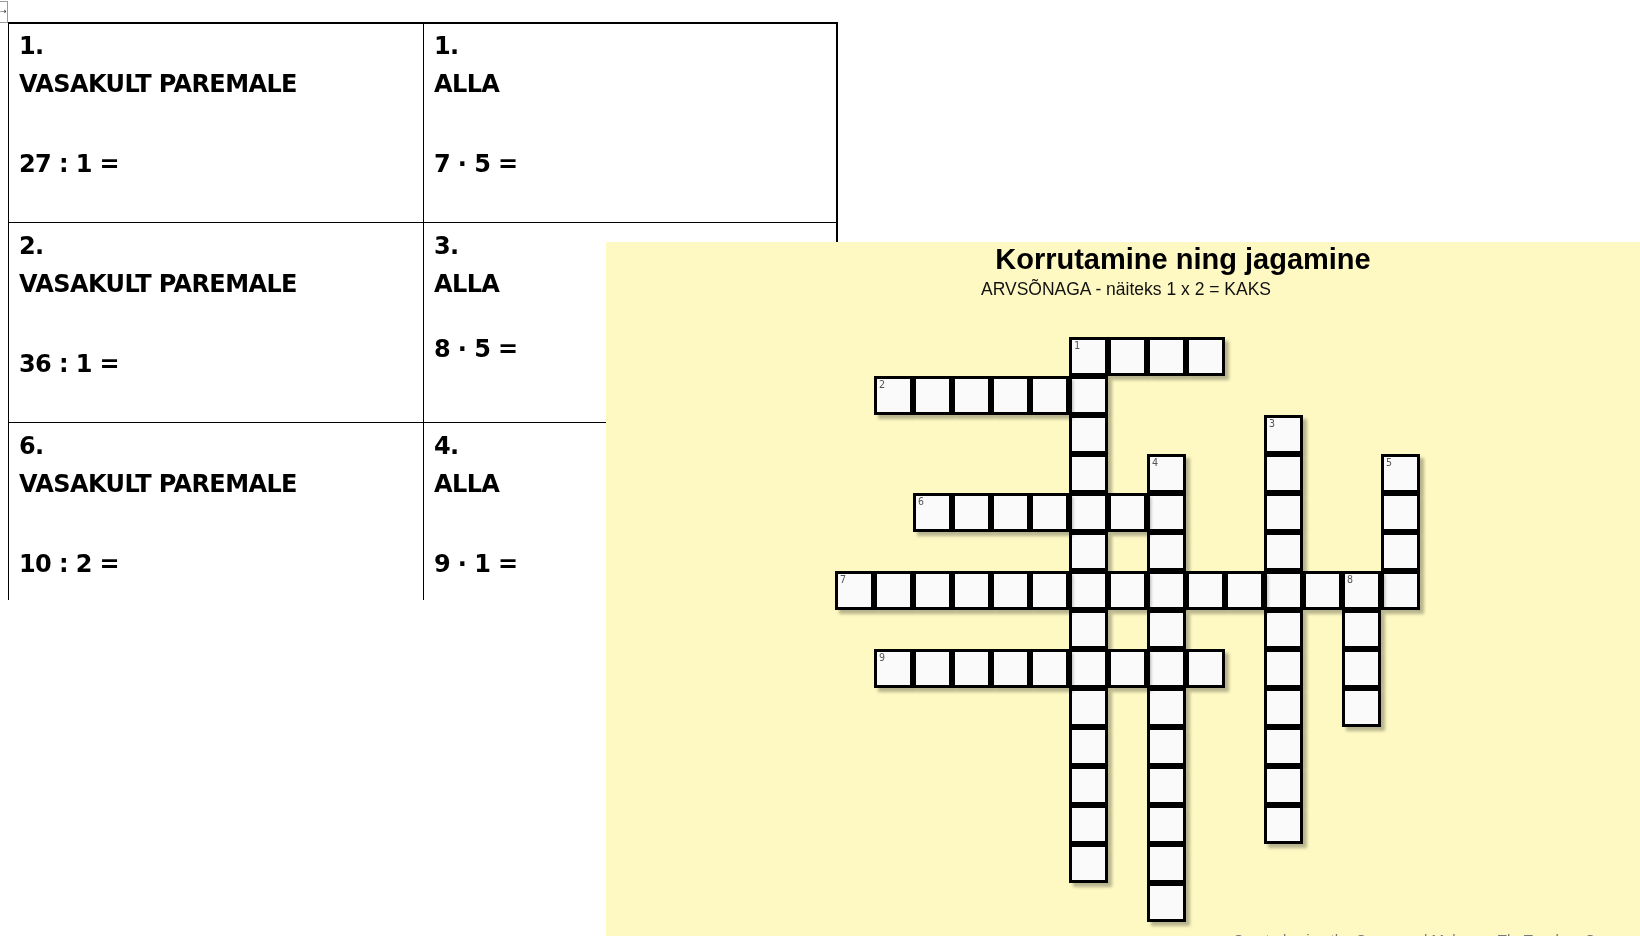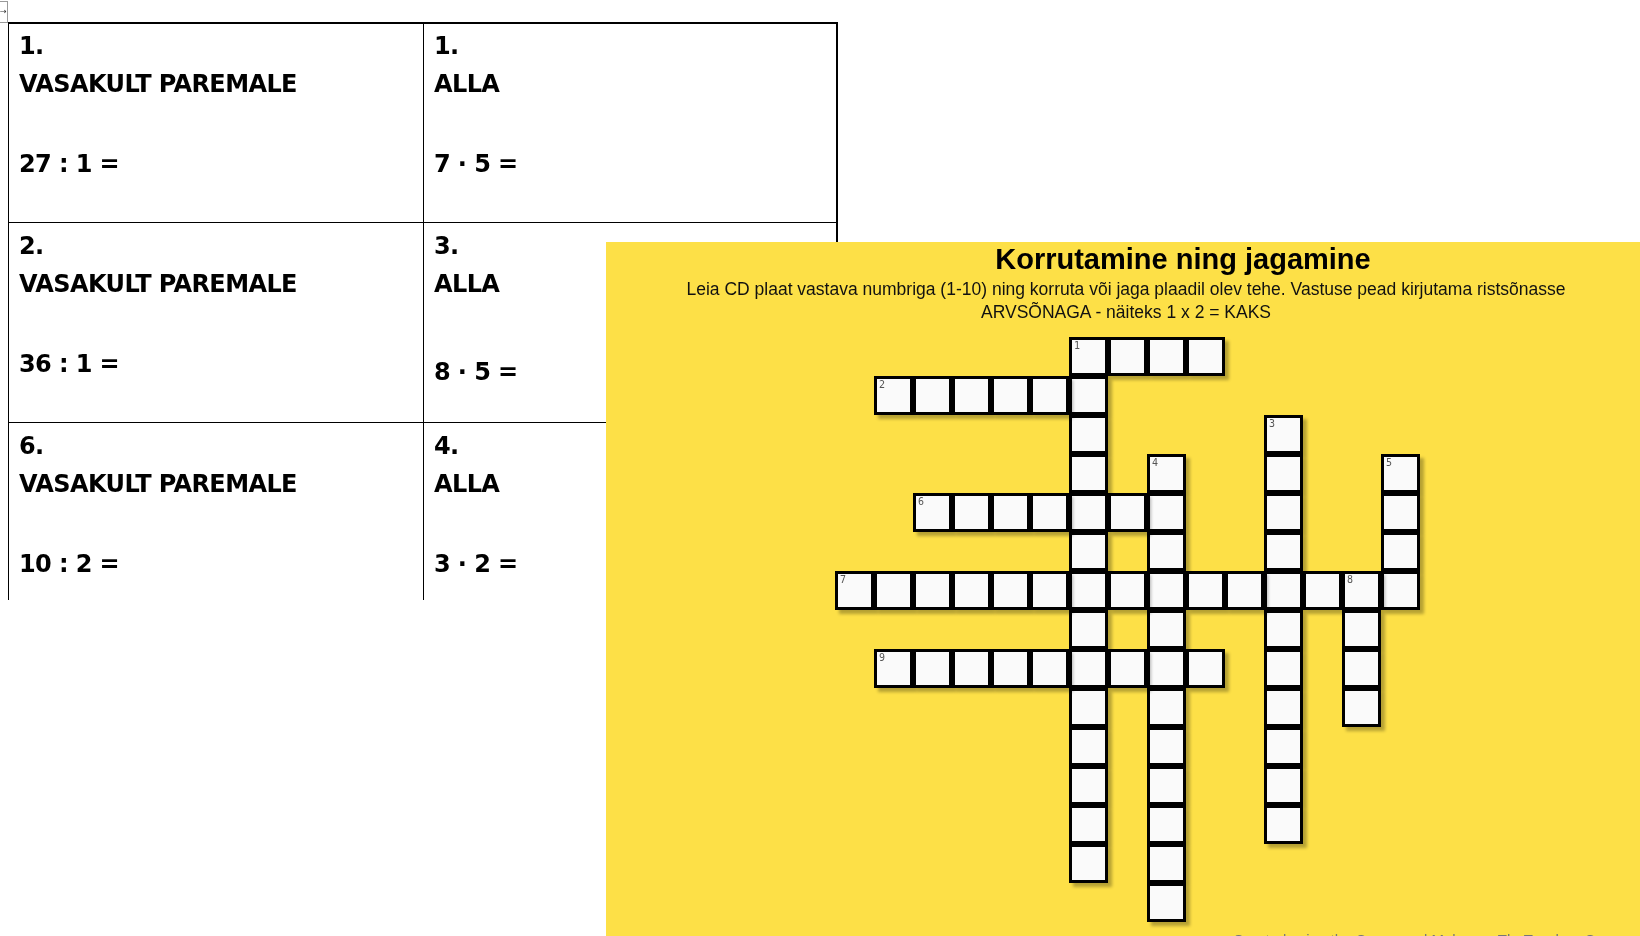--- a/index.html
+++ b/index.html
@@ -16,21 +16,21 @@
     
     .tbl-line { position: absolute; background: #000; }
     .cell-text {
       position: absolute; font-family: "DejaVu Sans", sans-serif;
       font-weight: bold; font-size: 24px; letter-spacing: -0.6px; line-height: 1;
       white-space: nowrap;
     }
     
     .cw-overlay {
       position: absolute; left: 606px; top: 242px; width: 1034px; height: 694px;
-      background: #fde047;
+      background: #fef9c3;
     }
     .cw-title {
       position: absolute; left: 0; top: 0; width: 1034px; text-align: center;
       font-family: "Liberation Sans", sans-serif; font-weight: bold; font-size: 29px;
       line-height: 34px; padding-left: 120px; box-sizing: border-box;
     }
     .cw-sub {
       position: absolute; left: 14px; top: 36px; width: 1012px; text-align: center;
       font-family: "Liberation Sans", sans-serif; font-size: 17.5px; line-height: 23px;
       color: #111;
@@ -81,39 +81,38 @@
   </div>
 
   <div>
     <div class="cell-text" style="left:19px; top:234px;">2.</div>
     <div class="cell-text" style="left:19px; top:272px;">VASAKULT PAREMALE</div>
     <div class="cell-text" style="left:19px; top:352px;">36 : 1 =</div>
   </div>
   <div>
     <div class="cell-text" style="left:434px; top:234px;">3.</div>
     <div class="cell-text" style="left:434px; top:272px;">ALLA</div>
-    <div class="cell-text" style="left:434px; top:360px;">8 · 5 =</div>
+    <div class="cell-text" style="left:434px; top:337px;">8 · 5 =</div>
   </div>
 
   <div>
     <div class="cell-text" style="left:19px; top:434px;">6.</div>
     <div class="cell-text" style="left:19px; top:472px;">VASAKULT PAREMALE</div>
     <div class="cell-text" style="left:19px; top:552px;">10 : 2 =</div>
   </div>
   <div>
     <div class="cell-text" style="left:434px; top:434px;">4.</div>
     <div class="cell-text" style="left:434px; top:472px;">ALLA</div>
-    <div class="cell-text" style="left:434px; top:552px;">3 · 2 =</div>
+    <div class="cell-text" style="left:434px; top:552px;">9 · 1 =</div>
   </div>
 </div>
 
 <div class="cw-overlay">
   <div class="cw-title">Korrutamine ning jagamine</div>
   <div class="cw-sub">
-    <div>Leia CD plaat vastava numbriga (1-10) ning korruta või jaga plaadil olev tehe. Vastuse pead kirjutama ristsõnasse</div>
     <div>ARVSÕNAGA - näiteks 1 x 2 = KAKS</div>
   </div>
   <div class="cw-grid" id="cw-grid">
       <div class="cw-cell" style="left: 463px; top: 95px;">
         <span class="cw-num">1</span>
       </div>
       <div class="cw-cell" style="left: 502px; top: 95px;"></div>
       <div class="cw-cell" style="left: 541px; top: 95px;"></div>
       <div class="cw-cell" style="left: 580px; top: 95px;"></div>
       <div class="cw-cell" style="left: 463px; top: 134px;"></div>

